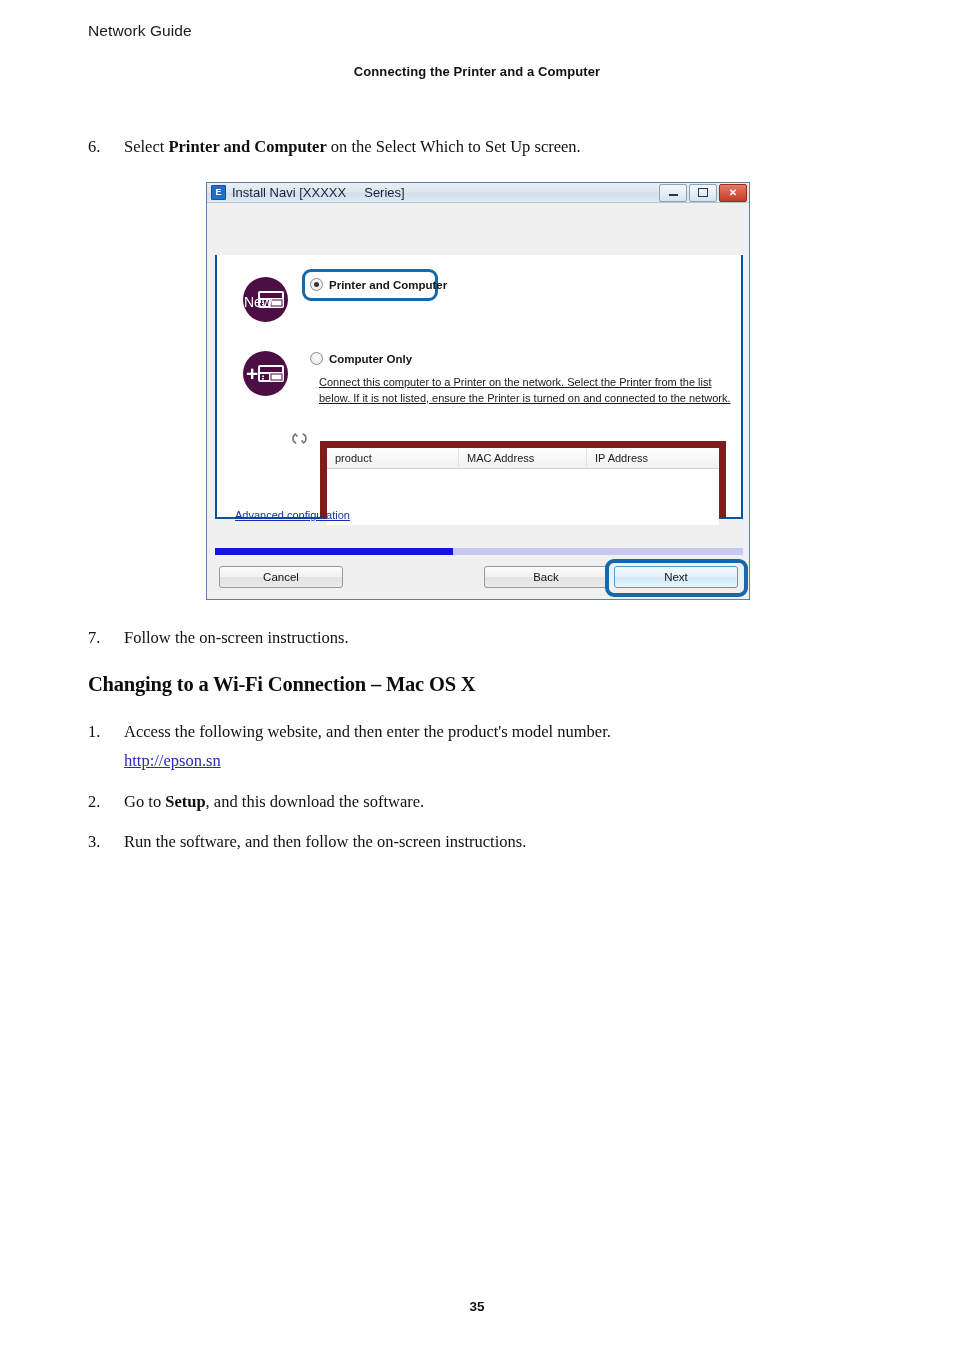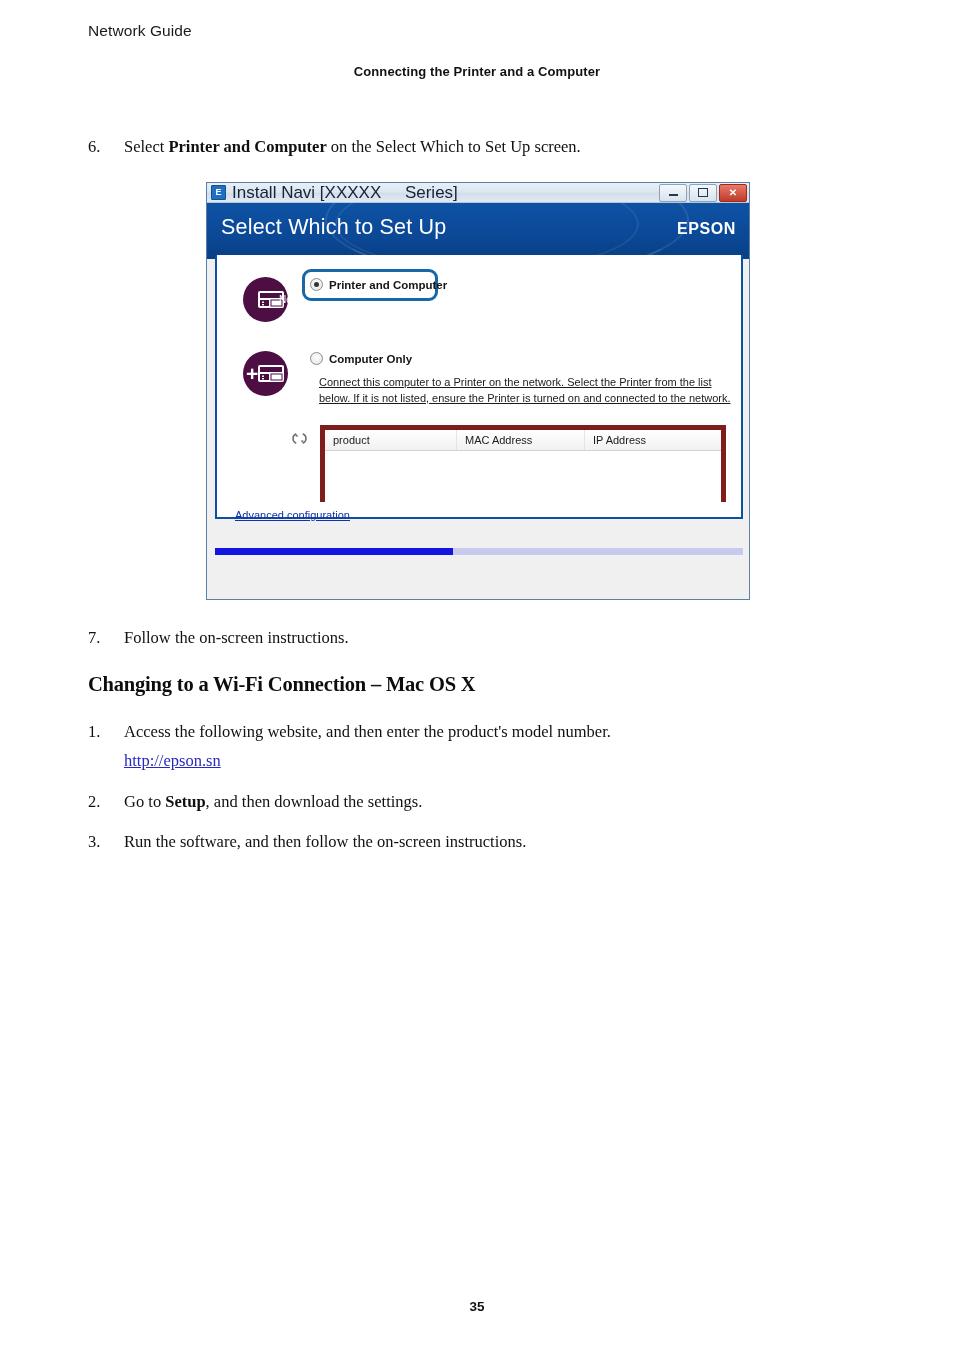--- a/index.html
+++ b/index.html
@@ -123,21 +123,21 @@
     color: #fff;
     font-size: 9px;
     font-weight: bold;
     line-height: 12px;
     text-align: center;
     font-family: "Liberation Sans", sans-serif;
     flex: 0 0 auto;
   }
   .title-text {
     margin-left: 6px;
-    font-size: 17px;
+    font-size: 13px;
     color: #14223a;
     white-space: pre;
     flex: 1 1 auto;
   }
   .win-btns { display: flex; gap: 2px; flex: 0 0 auto; }
   .win-btn {
     width: 26px; height: 16px;
     border: 1px solid #8ba3bb;
     border-radius: 2px;
     background: linear-gradient(to bottom, #f4f8fb, #d8e3ed);
@@ -216,24 +216,23 @@
   }
   .opt-circle .printer-glyph {
     position: absolute;
     left: 14px; top: 13px;
     width: 28px; height: 19px;
   }
   .badge-new {
     position: absolute;
     left: 1px; top: 17px;
     color: #ffffff;
-    font-size: 10px;
+    font-size: 14px;
     font-weight: normal;
     font-family: "Liberation Sans", sans-serif;
-    margin-left: 35px;
   }
   .badge-plus {
     position: absolute;
     left: 3px; top: 13px;
     color: #ffffff;
     font-size: 21px;
     font-weight: bold;
     line-height: 19px;
     font-family: "Liberation Sans", sans-serif;
   }
@@ -281,23 +280,24 @@
 
   
   .refresh-icon {
     position: absolute;
     width: 15px; height: 15px;
   }
 
   
   .list-table {
     position: absolute;
-    border: 5px solid #7f1d1d;
+    border: 7px solid #7f1d1d;
     background: #c4b5fd;
     box-sizing: border-box;
+    margin-top: 16px;
   }
   .list-header {
     display: flex;
     height: 20px;
     background: linear-gradient(to bottom, #ffffff, #f1f1f1);
     border-bottom: 1px solid #d2d2d2;
     align-items: center;
     font-size: 11px;
     color: #1a1a1a;
   }
@@ -384,26 +384,20 @@
       <div class="win-btn">
           <span class="glyph-min"></span>
         </div>
       <div class="win-btn">
           <span class="glyph-max"></span>
         </div>
       <div class="win-btn close">✕</div>
     </div>
   </div>
 
-  <div class="banner">
-    <div class="banner-swoosh"></div>
-    <div class="banner-swoosh2"></div>
-    <div class="banner-title">Select Which to Set Up</div>
-    <div class="epson-logo">EPSON</div>
-  </div>
 
   <div class="content-frame">
 
     <div class="opt-row" style="left:0; top:0; width:100%; height:90px;">
       <div class="opt-circle" style="left:26px; top:22px;">
         <svg class="printer-glyph" viewBox="0 0 28 19">
           <rect x="1" y="1" width="26" height="17" rx="2" fill="#ffffff"></rect>
           <rect x="3" y="3" width="22" height="5" fill="#4d0e44"></rect>
           <rect x="3" y="10" width="9" height="6" fill="#4d0e44"></rect>
           <rect x="5" y="11.5" width="2" height="1.4" fill="#ffffff"></rect>
@@ -459,38 +453,44 @@
       <div class="list-body"></div>
     </div>
 
     <a class="adv-link" style="left:18px; top:254px;">Advanced configuration</a>
   </div>
 
   <div class="progress">
     <div class="progress-fill" style="width:45%;"></div>
   </div>
 
+  <div class="footer">
+    <div class="btn" style="left:12px; top:9px; width:124px;">Cancel</div>
+    <div class="btn" style="left:277px; top:9px; width:124px;">Back</div>
+    <div class="highlight-next" style="left:398px; top:2px; width:143px; height:38px;"></div>
+    <div class="btn primary" style="left:407px; top:9px; width:124px;">Next</div>
+  </div>
 </div>
 
 <div class="step" style="left:88px; top:627px; width:640px;">
   <span class="num">7.</span>
   <span class="txt">Follow the on-screen instructions.</span>
 </div>
 
 <div class="section-title">Changing to a Wi-Fi Connection – Mac OS X</div>
 
 <div class="step" style="left:88px; top:721px; width:640px;">
   <span class="num">1.</span>
   <span class="txt">Access the following website, and then enter the product's model number.</span>
 </div>
 <a class="link-blue" style="position:absolute; left:124px; top:751px;">http://epson.sn</a>
 
 <div class="step" style="left:88px; top:791px; width:640px;">
   <span class="num">2.</span>
-  <span class="txt"><span>Go to </span><b>Setup</b><span>, and then download the settings.</span></span>
+  <span class="txt"><span>Go to </span><b>Setup</b><span>, and this download the software.</span></span>
 </div>
 
 <div class="step" style="left:88px; top:831px; width:640px;">
   <span class="num">3.</span>
   <span class="txt">Run the software, and then follow the on-screen instructions.</span>
 </div>
 
 <div class="page-number">35</div>
 
 </body></html>

